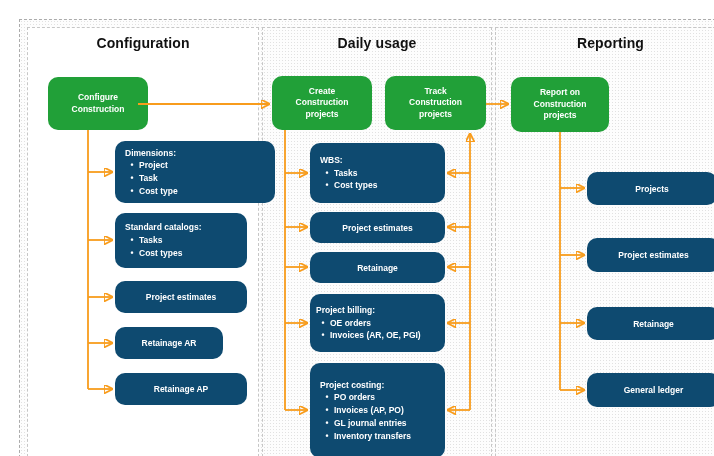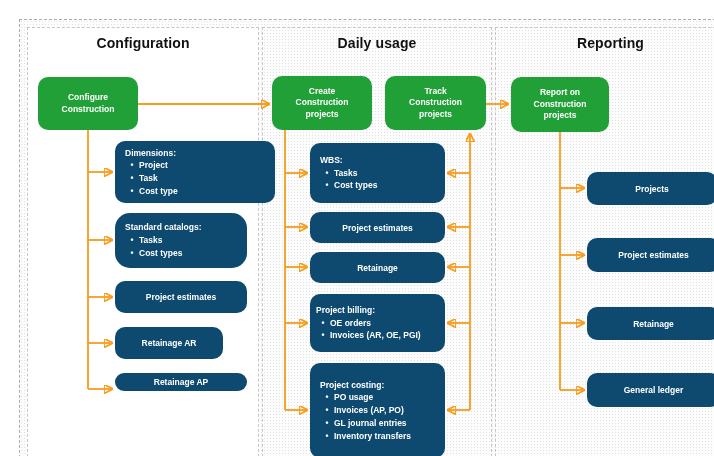--- a/index.html
+++ b/index.html
@@ -74,54 +74,54 @@
   <div class="panel white" style="left:7px;width:232px;">
     <div class="panel-title">Configuration</div>
   </div>
   <div class="panel" style="left:242px;width:230px;">
     <div class="panel-title">Daily usage</div>
   </div>
   <div class="panel" style="left:475px;width:231px;">
     <div class="panel-title">Reporting</div>
   </div>
 
-  <div class="gbox" style="left:18px;top:57px;width:100px;height:53px;">Configure Construction</div>
+  <div class="gbox" style="left:28px;top:57px;width:100px;height:53px;">Configure Construction</div>
   <div class="gbox" style="left:252px;top:56px;width:100px;height:54px;">Create Construction projects</div>
   <div class="gbox" style="left:365px;top:56px;width:101px;height:54px;">Track Construction projects</div>
   <div class="gbox" style="left:491px;top:57px;width:98px;height:55px;">Report on Construction projects</div>
 
   <div class="nbox list" style="left:95px;top:121px;width:160px;height:62px;">
     <div>Dimensions:</div>
     <div class="brow">
         <span class="dot">•</span>
         <span>Project</span>
       </div>
     <div class="brow">
         <span class="dot">•</span>
         <span>Task</span>
       </div>
     <div class="brow">
         <span class="dot">•</span>
         <span>Cost type</span>
       </div>
   </div>
-  <div class="nbox list" style="left:95px;top:193px;width:132px;height:55px;border-radius:15px;">
+  <div class="nbox list" style="left:95px;top:193px;width:132px;height:55px;">
     <div>Standard catalogs:</div>
     <div class="brow">
         <span class="dot">•</span>
         <span>Tasks</span>
       </div>
     <div class="brow">
         <span class="dot">•</span>
         <span>Cost types</span>
       </div>
   </div>
   <div class="nbox center" style="left:95px;top:261px;width:132px;height:32px;">Project estimates</div>
   <div class="nbox center" style="left:95px;top:307px;width:108px;height:32px;">Retainage AR</div>
-  <div class="nbox center" style="left:95px;top:353px;width:132px;height:18px;">Retainage AP</div>
+  <div class="nbox center" style="left:95px;top:353px;width:132px;height:32px;">Retainage AP</div>
 
   <div class="nbox list" style="left:290px;top:123px;width:135px;height:60px;">
     <div>WBS:</div>
     <div class="brow">
         <span class="dot">•</span>
         <span>Tasks</span>
       </div>
     <div class="brow">
         <span class="dot">•</span>
         <span>Cost types</span>
@@ -137,21 +137,21 @@
       </div>
     <div class="brow">
         <span class="dot">•</span>
         <span>Invoices (AR, OE, PGI)</span>
       </div>
   </div>
   <div class="nbox list" style="left:290px;top:343px;width:135px;height:95px;">
     <div>Project costing:</div>
     <div class="brow">
         <span class="dot">•</span>
-        <span>PO usage</span>
+        <span>PO orders</span>
       </div>
     <div class="brow">
         <span class="dot">•</span>
         <span>Invoices (AP, PO)</span>
       </div>
     <div class="brow">
         <span class="dot">•</span>
         <span>GL journal entries</span>
       </div>
     <div class="brow">

